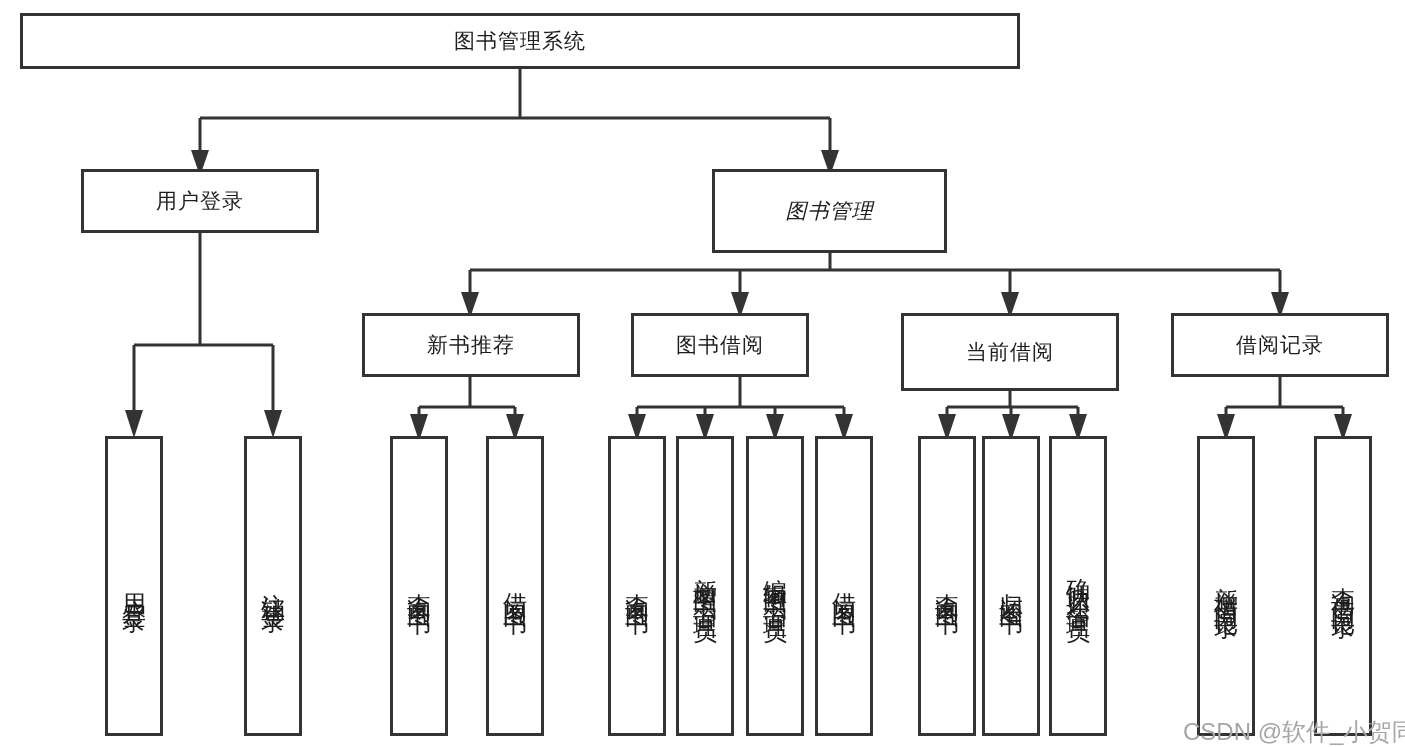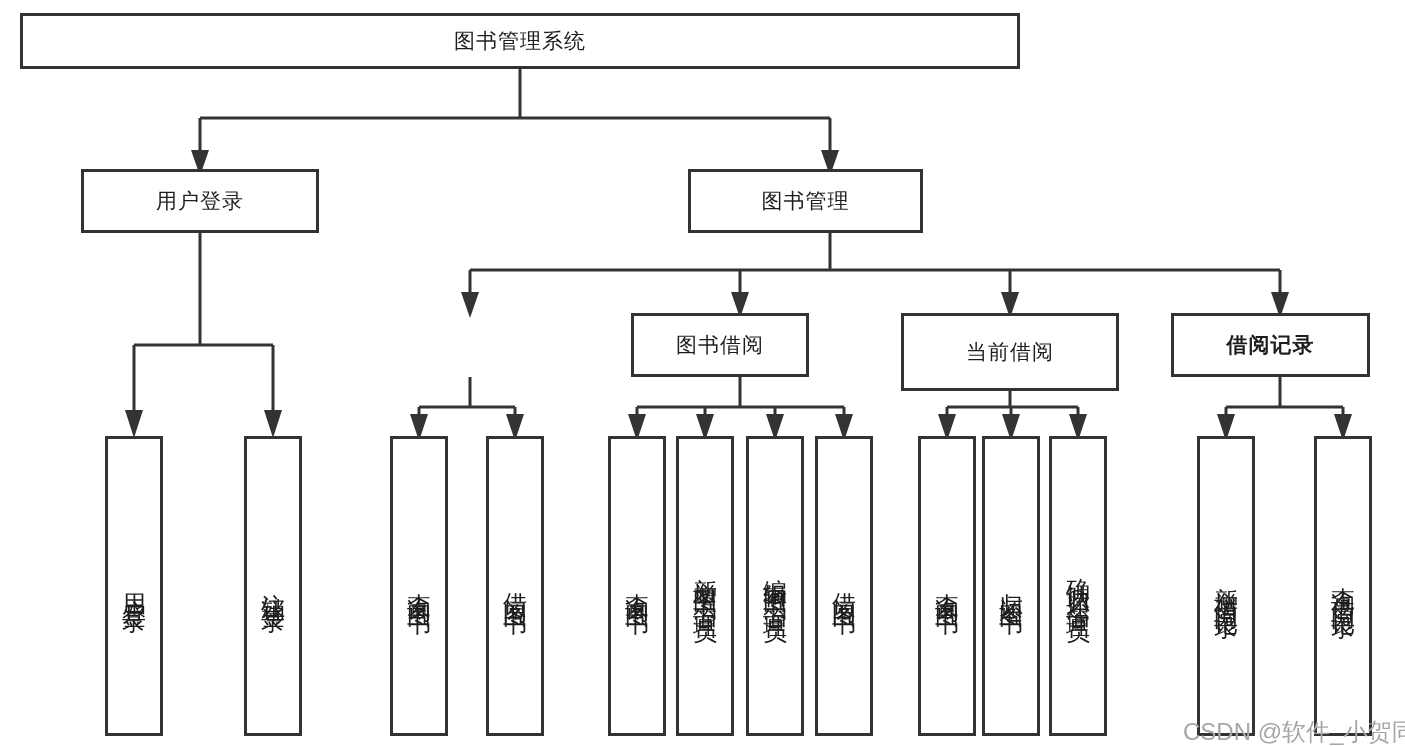--- a/index.html
+++ b/index.html
@@ -108,28 +108,29 @@
       <path d="M1280 377 L1280 407 M1226 407 L1343 407 M1226 407 L1226 416 M1343 407 L1343 416"></path>
       <polygon points="1217,414 1235,414 1226,441"></polygon>
       <polygon points="1334,414 1352,414 1343,441"></polygon>
     </g>
   </svg>
 
   <div class="box h" style="left:20px; top:13px; width:1000px; height:56px;">图书管理系统</div>
 
   <div class="box h" style="left:81px; top:169px; width:238px; height:64px;">用户登录</div>
 
-  <div class="box h" style="left:688px; top:169px; width:235px; height:64px;">图书管理</div>
+  <div class="box h" style="left:712px; top:169px; width:235px; height:84px;font-style:italic;">图书管理</div>
 
+  <div class="box h" style="left:362px; top:313px; width:218px; height:64px;">新书推荐</div>
 
   <div class="box h" style="left:631px; top:313px; width:178px; height:64px;">图书借阅</div>
 
   <div class="box h" style="left:901px; top:313px; width:218px; height:78px;">当前借阅</div>
 
-  <div class="box h" style="left:1171px; top:313px; width:199px; height:64px;font-weight:bold;">借阅记录</div>
+  <div class="box h" style="left:1171px; top:313px; width:218px; height:64px;">借阅记录</div>
 
   <div class="box v" style="left:105px; top:436px; width:58px; height:300px;">用户登录</div>
 
   <div class="box v" style="left:244px; top:436px; width:58px; height:300px;">注销登录</div>
 
   <div class="box v" style="left:390px; top:436px; width:58px; height:300px;">查询图书</div>
 
   <div class="box v" style="left:486px; top:436px; width:58px; height:300px;">借阅图书</div>
 
   <div class="box v" style="left:608px; top:436px; width:58px; height:300px;">查询图书</div>

